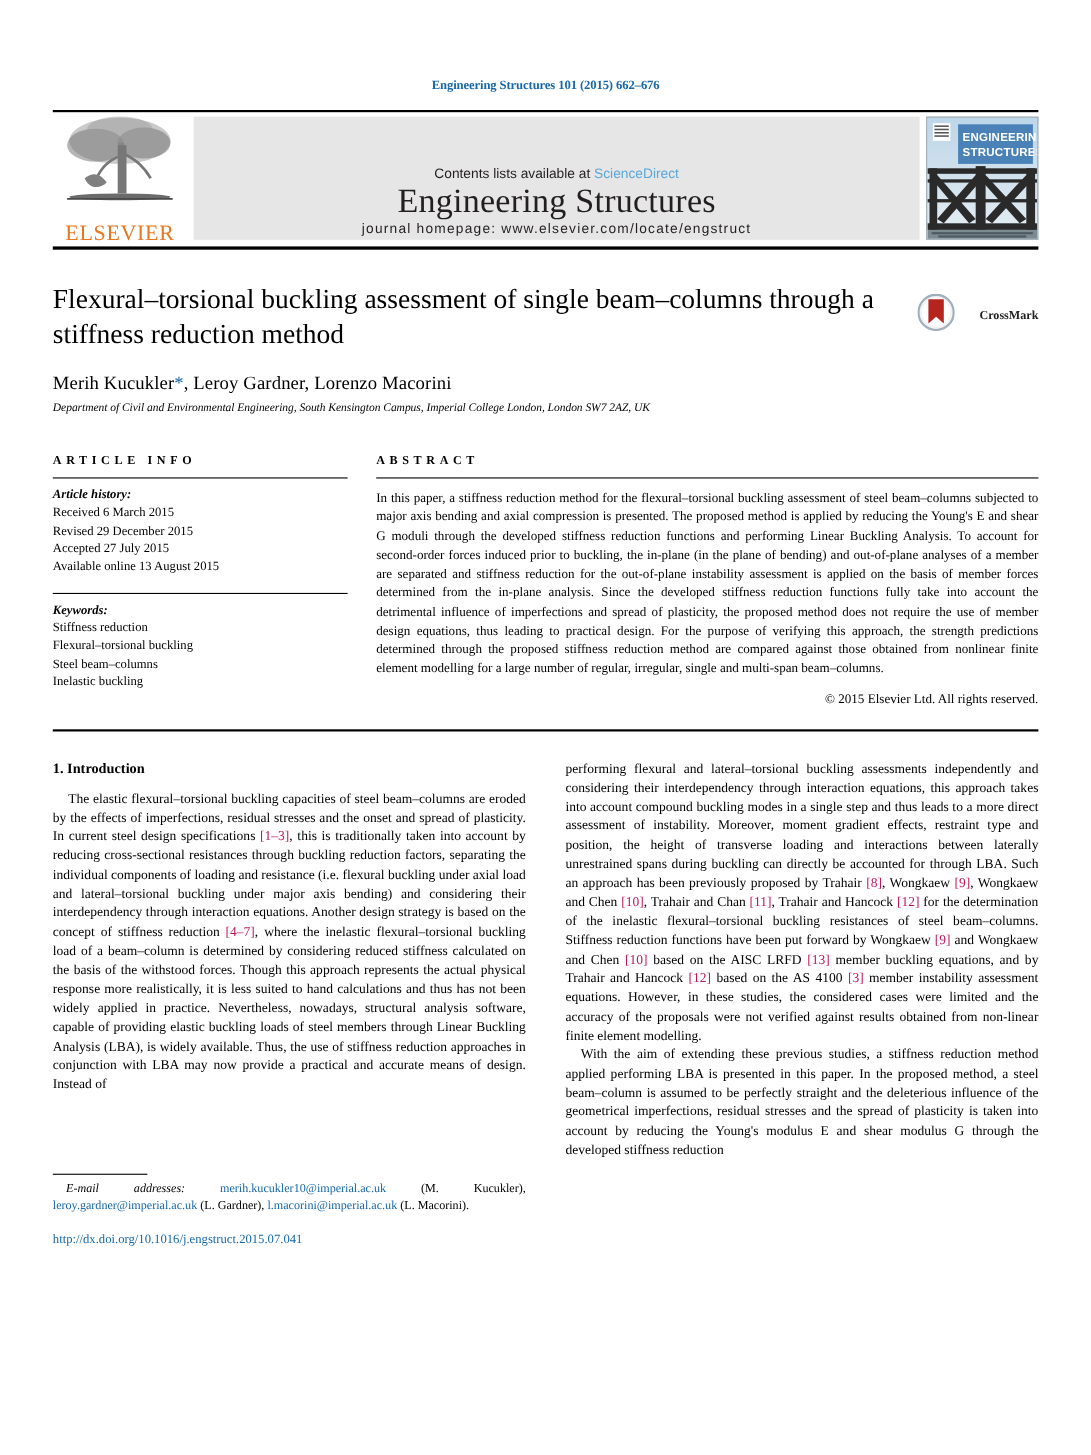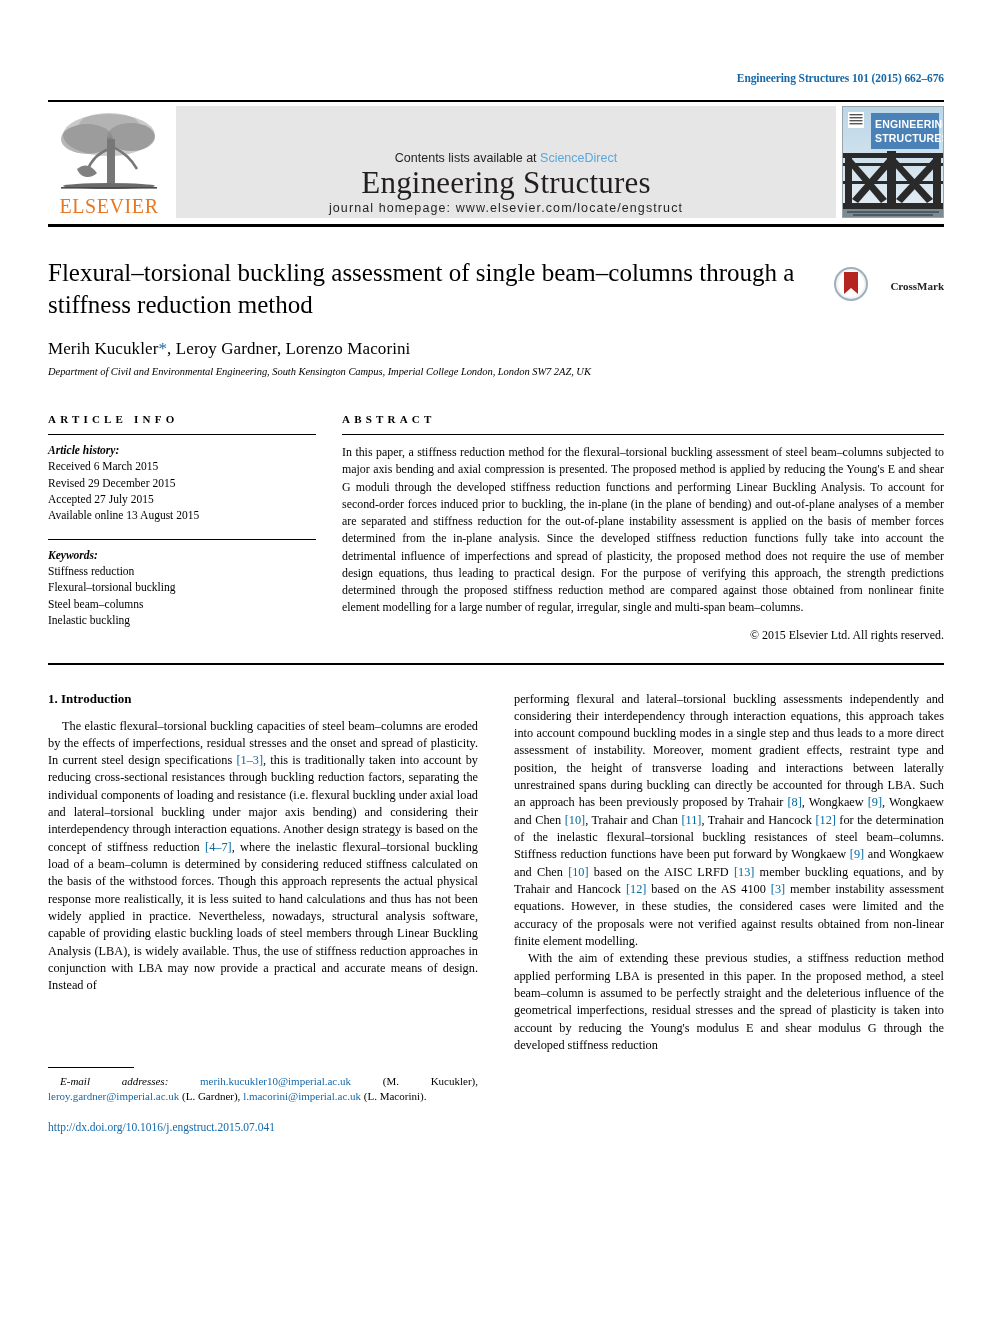--- a/index.html
+++ b/index.html
@@ -18,21 +18,21 @@
   .page {
     position: relative;
     width: 992px;
     height: 1323px;
     box-sizing: border-box;
     padding: 0 48px;
   }
 
   
   .running-head {
-    text-align: right;
+    text-align: center;
     color: #1668a8;
     font-size: 11.5px;
     font-weight: bold;
     letter-spacing: -0.1px;
     padding-top: 72px;
     font-family: "Liberation Serif", serif;
   }
 
   
   .masthead-rule {
@@ -42,21 +42,21 @@
   .masthead {
     display: flex;
     align-items: stretch;
     height: 122px;
   }
   .elsevier-logo {
     width: 122px;
     flex: 0 0 122px;
     display: flex;
     flex-direction: column;
-    justify-content: center;
+    justify-content: space-between;
     align-items: center;
     padding-bottom: 2px;
     box-sizing: border-box;
   }
   .tree-svg { display:block; }
   .elsevier-word {
     color: #e87722;
     font-family: "Liberation Serif", serif;
     font-size: 20px;
     letter-spacing: 0.6px;
@@ -214,21 +214,21 @@
   .para {
     font-family: "Liberation Serif", serif;
     font-size: 12.3px;
     line-height: 1.41;
     text-align: justify;
     margin: 0;
     text-indent: 14px;
     hyphens: none;
   }
   .para + .para { margin-top: 0; }
-  .ref { color: #0369a1; }
+  .ref { color: #be185d; }
 
   
   .footnote {
     position: absolute;
     left: 0;
     bottom: 0;
     width: 430px;
   }
   .foot-rule {
     border-top: 1px solid #000;

